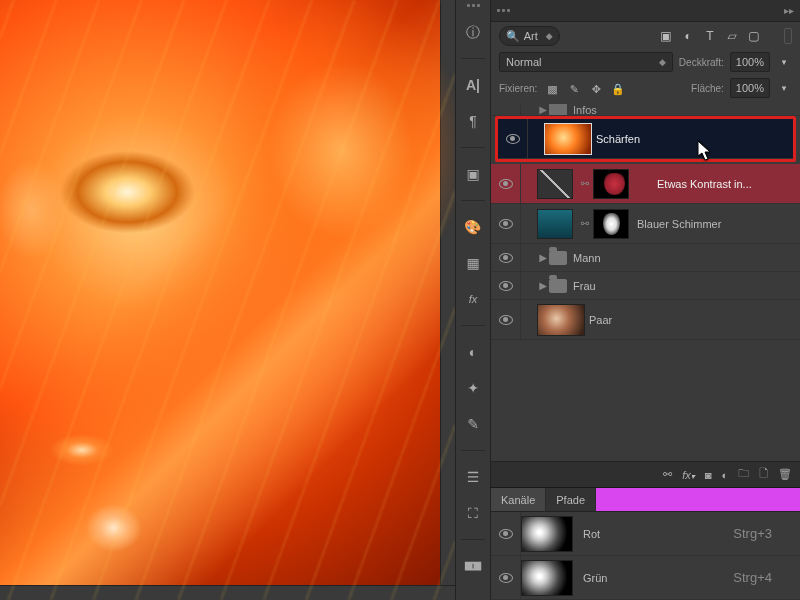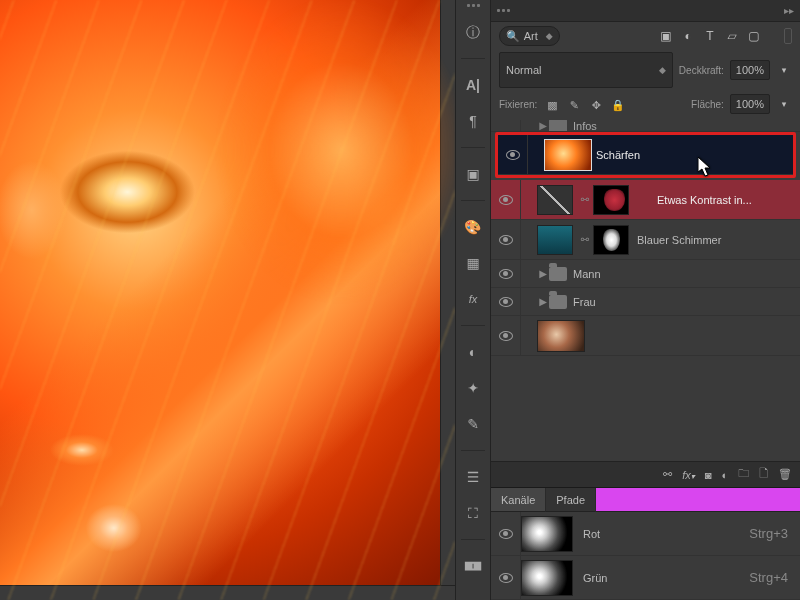--- a/index.html
+++ b/index.html
@@ -34,21 +34,21 @@
   .panel-titlebar .dots span{width:3px;height:3px;background:#777;border-radius:1px;}
   .panel-tab { height: 24px; display:flex; align-items:center; padding: 0 10px; background:#3a3a3a; border-right:1px solid #2a2a2a; border-bottom:1px solid #222; }
   .panel-tab.active { background: #454545; }
 
   .layer-options { padding: 4px 8px 6px; display:flex; flex-direction:column; gap:6px; }
   .row { display:flex; align-items:center; gap:6px; }
   .row .spacer { flex:1; }
   .search { flex:0 0 auto; height:20px; background:#2f2f2f; border:1px solid #222; border-radius:10px; display:flex; align-items:center; padding:0 6px; gap:4px; }
   .search span.mag { font-size:11px; }
   .mini-icon { width:16px; height:16px; color:#bbb; text-align:center; line-height:16px; cursor:pointer; font-size:12px; }
-  .dropdown { height:36px; background:#2f2f2f; border:1px solid #222; border-radius:2px; display:flex; align-items:center; padding:0 6px; gap:4px; cursor:pointer; }
+  .dropdown { height:20px; background:#2f2f2f; border:1px solid #222; border-radius:2px; display:flex; align-items:center; padding:0 6px; gap:4px; cursor:pointer; }
   .dropdown .arrow { font-size:9px; color:#888; }
   .slider-field { height:20px; background:#2f2f2f; border:1px solid #222; border-radius:2px; padding:0 5px; display:flex; align-items:center; }
   .tiny-label { color:#999; font-size:10px; }
   .lock-icons { display:flex; gap:4px; }
   .lock-icons div { width:18px; height:18px; line-height:18px; text-align:center; color:#aaa; border:1px solid transparent; cursor:pointer; font-size:11px; }
 
   .layer-list { flex:1; overflow:hidden; background:#3a3a3a; }
   .layer-row { display:flex; align-items:center; height:40px; border-bottom:1px solid #323232; padding-right:10px; position:relative; }
   .layer-row.group { height:28px; }
   .vis-col { width:30px; display:flex; align-items:center; justify-content:center; border-right:1px solid #323232; height:100%; }
@@ -70,21 +70,21 @@
   .layer-row.selected .thumb { border-color:#dcdcdc; }
   .adjustment-row { background: #8c2c38; }
   .adjustment-row .layer-name { color:#eee;padding-left:20px; }
   .adj-icon { width:36px; height:30px; border:1px solid #222; background:linear-gradient(45deg,#333 0 48%, #bbb 48% 52%, #333 52% 100%); margin-right:4px; flex:0 0 auto; }
 
   .panel-footer { height:26px; background:#2f2f2f; border-top:1px solid #222; display:flex; align-items:center; justify-content:flex-end; gap:10px; padding:0 8px; }
   .panel-footer div { color:#aaa; cursor:pointer; font-size:11px; }
 
   .channels-panel { display:flex; flex-direction:column; border-top:1px solid #1a1a1a; }
   .channels-tabbar { display:flex; height:24px; background:#d946ef; }
-  .ch-row { display:flex; align-items:center; height:44px; border-bottom:1px solid #323232; padding-right:12px; }
+  .ch-row { display:flex; align-items:center; height:44px; border-bottom:1px solid #323232; padding-right:28px; }
   .ch-thumb { width:52px; height:36px; border:1px solid #222; margin-right:10px; flex:0 0 auto; background:#111; position:relative; overflow:hidden; }
   .ch-thumb::after { content:""; position:absolute; inset:0; background: radial-gradient(circle at 35% 45%, #eee 0%, #bbb 20%, #555 50%, #111 80%); filter:contrast(1.3) grayscale(1); }
   .ch-short { color:#888; font-size:13px; margin-left:auto; }
 
   
   .th-scharfen { background: radial-gradient(circle at 40% 45%, #ffdd90 0%, #ff8020 40%, #8a2500 90%); }
   .th-mask-red { background: #000; }
   .th-mask-red::after { content:""; display:block; width:60%; height:80%; margin:10% 0 0 30%; background: radial-gradient(#c83040 0%, #9a2030 60%, #000 100%); border-radius:40% 40% 50% 50%; }
   .th-teal { background: linear-gradient(#1a6a7a,#0c3a46); }
   .th-mask-white { background:#000; }
@@ -254,20 +254,21 @@
       <div class="folder-icon"></div>
       <div class="layer-name">Frau</div>
     </div>
 
     <div class="layer-row">
       <div class="vis-col">
           <div class="eye"></div>
         </div>
       <div class="indent"></div>
       <div class="thumb small th-paar"></div>
+      <div class="layer-name">Paar</div>
     </div>
 
   </div>
 
   <div class="panel-footer">
     <div>⚯</div>
     <div style="font-style:italic;">fx<span style="font-size:8px;">▾</span></div>
     <div>◙</div>
     <div>◐</div>
     <div>🗀</div>

